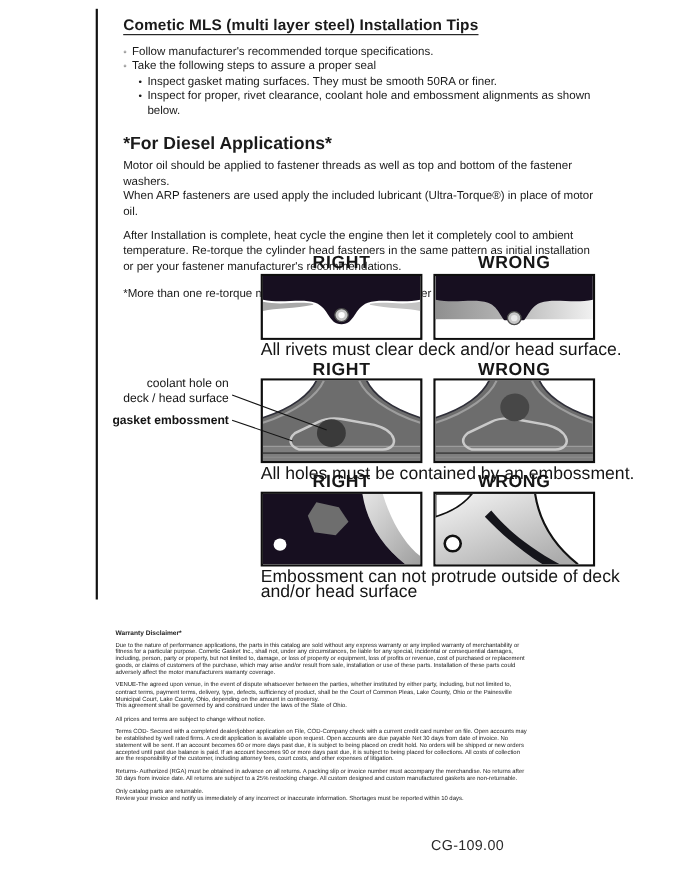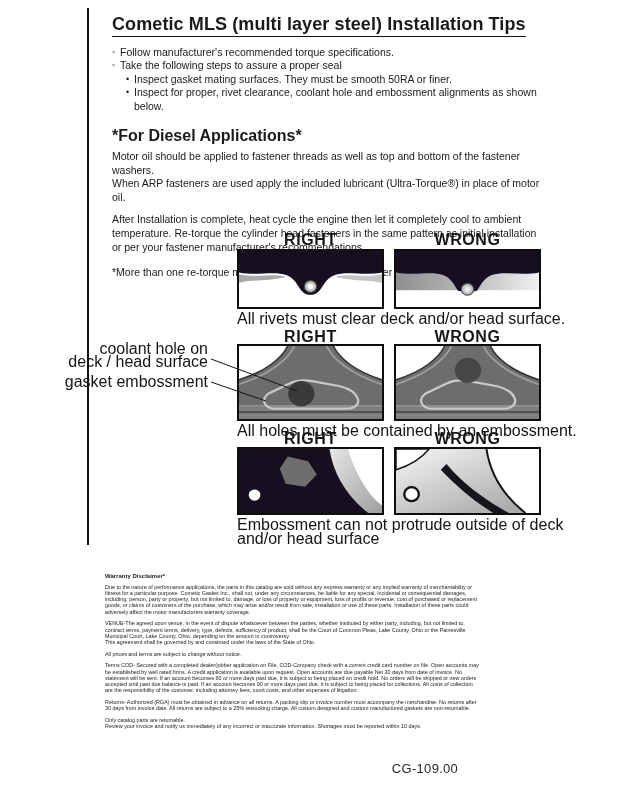--- a/index.html
+++ b/index.html
@@ -4,38 +4,38 @@
 <style>
   html,body{margin:0;padding:0;background:#ffffff;}
   body{width:618px;height:800px;position:relative;overflow:hidden;
        font-family:"Liberation Sans", sans-serif;color:#1a1a1a;
        -webkit-font-smoothing:antialiased;}
   .page{position:absolute;inset:0;background:#ffffff;}
   .vline{position:absolute;left:87px;top:8px;width:2px;height:537px;background:#121212;}
 
   
   .col{position:absolute;left:112px;top:14px;width:436px;}
-  .title{font-size:18px;font-weight:bold;letter-spacing:.1px;display:inline-block;
+  .title{font-size:14px;font-weight:bold;letter-spacing:.1px;display:inline-block;
          border-bottom:1.5px solid #111;padding-bottom:1px;margin:0 0 9px 0;}
   .tip{font-size:10.5px;line-height:13.4px;margin:0;text-indent:-8px;padding-left:8px;}
   .tip .mk{display:inline-block;width:8px;text-indent:0;font-size:9px;vertical-align:top;}
   .subtips{margin-left:14px;}
   .diesel-h{font-size:16px;font-weight:bold;margin:14px 0 5px 0;}
   .para{font-size:10.5px;line-height:13.6px;margin:0 0 9px 0;white-space:pre-line;}
   .note{font-size:10.5px;margin:12px 0 0 0;}
 
   
   .dlab{position:absolute;width:147px;text-align:center;font-size:16px;font-weight:bold;
         letter-spacing:.6px;color:#161616;}
   .panel{position:absolute;width:147px;border:2px solid #0e0e0e;box-sizing:border-box;
          background:#fff;}
   .panel svg{display:block;width:143px;}
   .cap{position:absolute;left:237px;font-size:16px;line-height:13.5px;color:#141414;
        white-space:pre-line;}
-  .annot{position:absolute;text-align:right;font-size:16px;line-height:12.5px;
+  .annot{position:absolute;text-align:right;font-size:11px;line-height:12.5px;
          color:#141414;white-space:pre-line;}
   .leader{position:absolute;left:0;top:0;width:618px;height:800px;pointer-events:none;}
 
   
   .legal{position:absolute;left:105px;top:573px;width:424px;color:#222;}
   .legal h4{font-size:6px;margin:0 0 5px 0;}
   .legal p{font-size:5.4px;line-height:6.15px;margin:0 0 5.6px 0;white-space:pre-line;}
 
   .footer{position:absolute;left:357px;top:761px;width:136px;text-align:center;
           font-size:13px;color:#2a2a2a;letter-spacing:.3px;}
@@ -96,21 +96,21 @@
       <circle cx="73.5" cy="41" r="3" fill="#e9e9e9"></circle>
     </svg>
   </div>
   <div class="cap" style="top:312px;">All rivets must clear deck and/or head surface.</div>
 
   <div class="dlab" style="left:237px;top:328px;">RIGHT</div>
   <div class="dlab" style="left:394px;top:328px;">WRONG</div>
 
   <div class="annot" style="left:60px;top:343px;width:148px;">coolant hole on
 deck / head surface</div>
-  <div class="annot" style="left:60px;top:376px;width:148px;">gasket embossment</div>
+  <div class="annot" style="left:60px;top:376px;width:148px;font-weight:bold;">gasket embossment</div>
 
   <div class="panel" style="left:237px;top:344px;height:77px;">
     <svg viewBox="0 0 147 78" height="73" preserveAspectRatio="none">
       <rect width="147" height="78" fill="#6d6d6d"></rect>
       <rect y="64" width="147" height="14" fill="#7e7e7e"></rect>
       <line x1="0" y1="64" x2="147" y2="64" stroke="#9b9b9b" stroke-width="1.2"></line>
       <line x1="0" y1="70.5" x2="147" y2="70.5" stroke="#454545" stroke-width="1.6"></line>
       <line x1="0" y1="74.5" x2="147" y2="74.5" stroke="#8f8f8f" stroke-width="1"></line>
       <path d="M0,0 H50 C44,13 28,27 0,36 Z" fill="#ffffff"></path>
       <path d="M147,0 H97 C103,13 119,27 147,36 Z" fill="#ffffff"></path>

